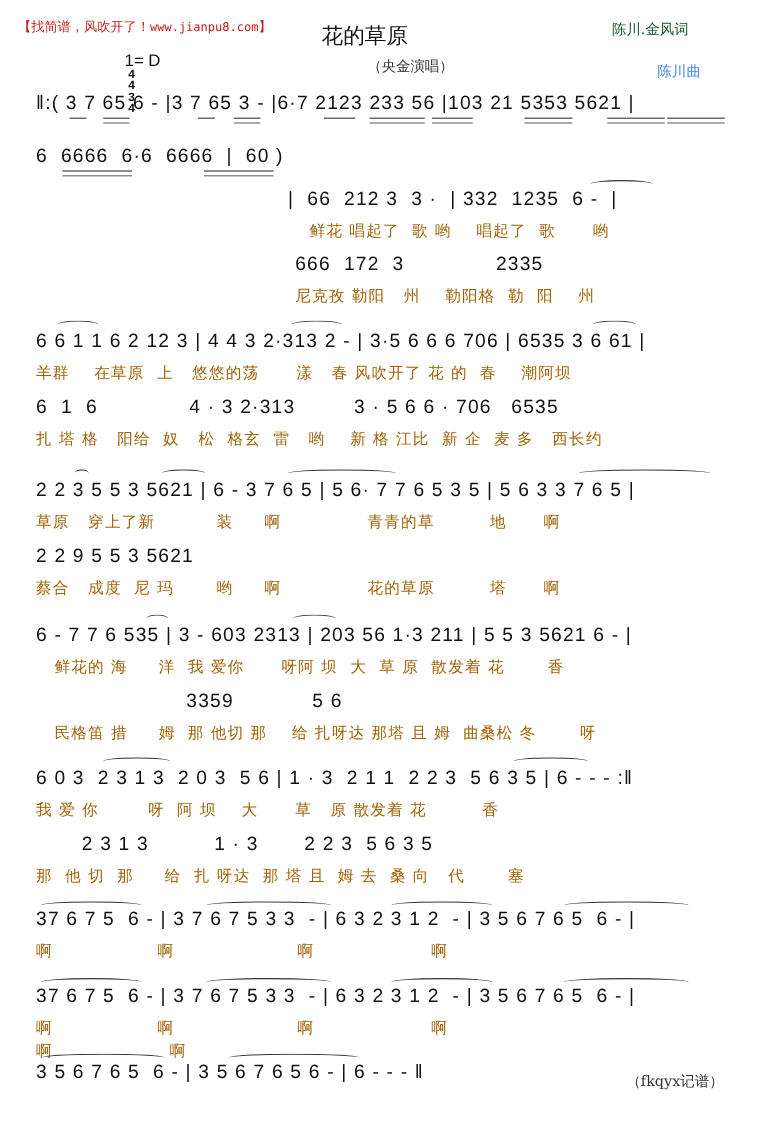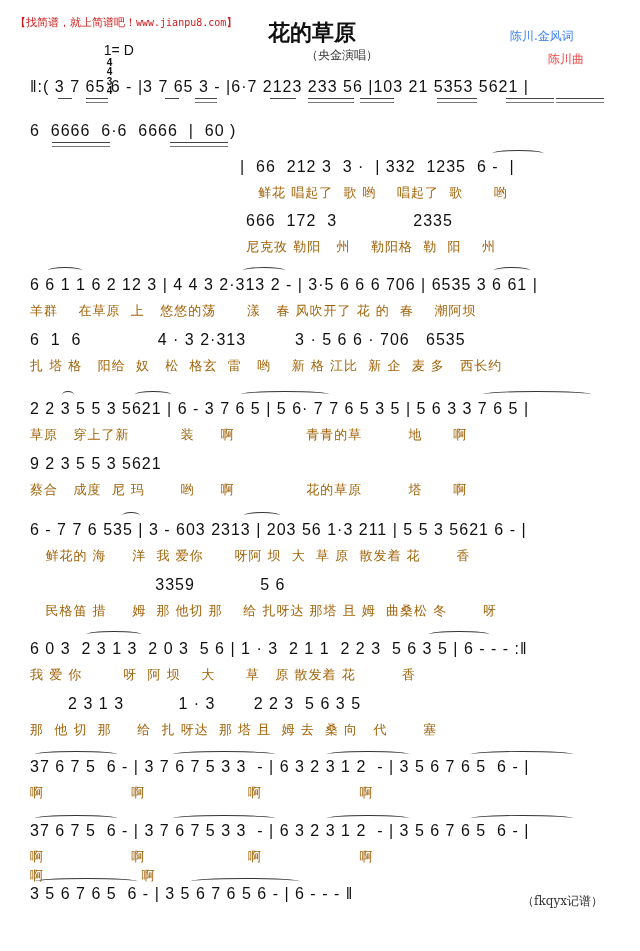--- a/index.html
+++ b/index.html
@@ -4,36 +4,36 @@
 <style>
   html, body { margin: 0; padding: 0; background: #ffffff; }
   body { width: 640px; height: 951px; position: relative; overflow: hidden;
          font-family: "DejaVu Sans", sans-serif; color: #111; }
   .abs { position: absolute; white-space: pre; }
   .banner { left: 8px; top: 2px; font-size: 11px; color: #d01818; font-family: "DejaVu Sans", sans-serif; }
   .banner .url { font-family: "DejaVu Sans Mono", monospace; font-size: 10px; }
   .key { left: 52px; top: 26px; font-size: 14px; font-family: "Liberation Sans", sans-serif; margin-left: 44px; }
   .frac { display: inline-block; vertical-align: middle; text-align: center; font-size: 10px; line-height: 9px; margin-left: 3px; font-weight: bold; }
   .frac span { display: block; }
-  .title { left: 268px; top: 18px; font-size: 22px; font-family: "DejaVu Serif", serif; font-weight: bold; }
+  .title { left: 268px; top: 18px; font-size: 18px; font-family: "DejaVu Serif", serif; }
   .subtitle { left: 278px; top: 47px; font-size: 12px; font-family: "DejaVu Serif", serif; color: #333; margin-left: 28px; }
-  .credit1 { left: 510px; top: 28px; font-size: 12px; font-family: "DejaVu Serif", serif; color: #3b82f6; }
-  .credit2 { left: 548px; top: 51px; font-size: 12px; font-family: "DejaVu Serif", serif; color: #ef4444; }
+  .credit1 { left: 510px; top: 16px; font-size: 12px; font-family: "DejaVu Serif", serif; color: #14532d; }
+  .credit2 { left: 548px; top: 51px; font-size: 12px; font-family: "DejaVu Serif", serif; color: #3b82f6; }
   .notes { font-family: "Liberation Sans", sans-serif; font-size: 16px; letter-spacing: 1px; }
   .lyr { font-family: "DejaVu Sans", sans-serif; font-size: 13px; color: #a16207; letter-spacing: 1px; }
   .uline { position: absolute; height: 0; border-top: 1px solid #444; }
   .uline2 { position: absolute; height: 3px; border-top: 1px solid #444; border-bottom: 1px solid #777; }
   .tie { position: absolute; border-top: 1px solid #333; border-radius: 50% 50% 0 0; height: 6px; }
   .sig { left: 522px; top: 893px; font-size: 12px; font-family: "DejaVu Serif", serif; color: #333; }
 </style>
 </head>
 <body>
 
 <div class="abs banner">
-  <span>【找简谱，就上简谱吧！</span><span class="url">www.jianpu8.com</span><span>】</span>
+  <span>【找简谱，风吹开了！</span><span class="url">www.jianpu8.com</span><span>】</span>
 </div>
 
 <div class="abs key">
   <span>1= D</span>
   <span class="frac"><span>4</span><span>4</span></span>
   <span class="frac"><span>3</span><span>4</span></span>
 </div>
 
 <div class="abs title">花的草原</div>
 <div class="abs subtitle">（央金演唱）</div>
@@ -52,21 +52,21 @@
 
 <div class="abs notes" style="left:30px;top:276px">6 6 1 1 6 2 12 3 | 4 4 3 2·313 2 - | 3·5 6 6 6 706 | 6535 3 6 61 |</div>
 <div class="abs lyr" style="left:30px;top:302px">羊群    在草原  上   悠悠的荡      漾   春 风吹开了 花 的  春    潮阿坝</div>
 
 <div class="abs notes" style="left:30px;top:331px">6  1  6              4 · 3 2·313         3 · 5 6 6 · 706   6535</div>
 <div class="abs lyr" style="left:30px;top:357px">扎 塔 格   阳给  奴   松  格玄  雷   哟    新 格 江比  新 企  麦 多   西长约</div>
 
 <div class="abs notes" style="left:30px;top:400px">2 2 3 5 5 3 5621 | 6 - 3 7 6 5 | 5 6· 7 7 6 5 3 5 | 5 6 3 3 7 6 5 |</div>
 <div class="abs lyr" style="left:30px;top:426px">草原   穿上了新          装     啊              青青的草         地      啊</div>
 
-<div class="abs notes" style="left:30px;top:455px">9 2 3 5 5 3 5621</div>
+<div class="abs notes" style="left:30px;top:455px">2 2 9 5 5 3 5621</div>
 <div class="abs lyr" style="left:30px;top:481px">蔡合   成度  尼 玛       哟     啊              花的草原         塔      啊</div>
 
 <div class="abs notes" style="left:30px;top:521px">6 - 7 7 6 535 | 3 - 603 2313 | 203 56 1·3 211 | 5 5 3 5621 6 - |</div>
 <div class="abs lyr" style="left:30px;top:547px">   鲜花的 海     洋  我 爱你      呀阿 坝  大  草 原  散发着 花       香</div>
 
 <div class="abs notes" style="left:30px;top:576px">                       3359            5 6</div>
 <div class="abs lyr" style="left:30px;top:602px">   民格笛 措     姆  那 他切 那    给 扎呀达 那塔 且 姆  曲桑松 冬       呀</div>
 
 <div class="abs notes" style="left:30px;top:640px">6 0 3  2 3 1 3  2 0 3  5 6 | 1 · 3  2 1 1  2 2 3  5 6 3 5 | 6 - - - :‖</div>
 <div class="abs lyr" style="left:30px;top:666px">我 爱 你        呀  阿 坝    大      草   原 散发着 花         香</div>

